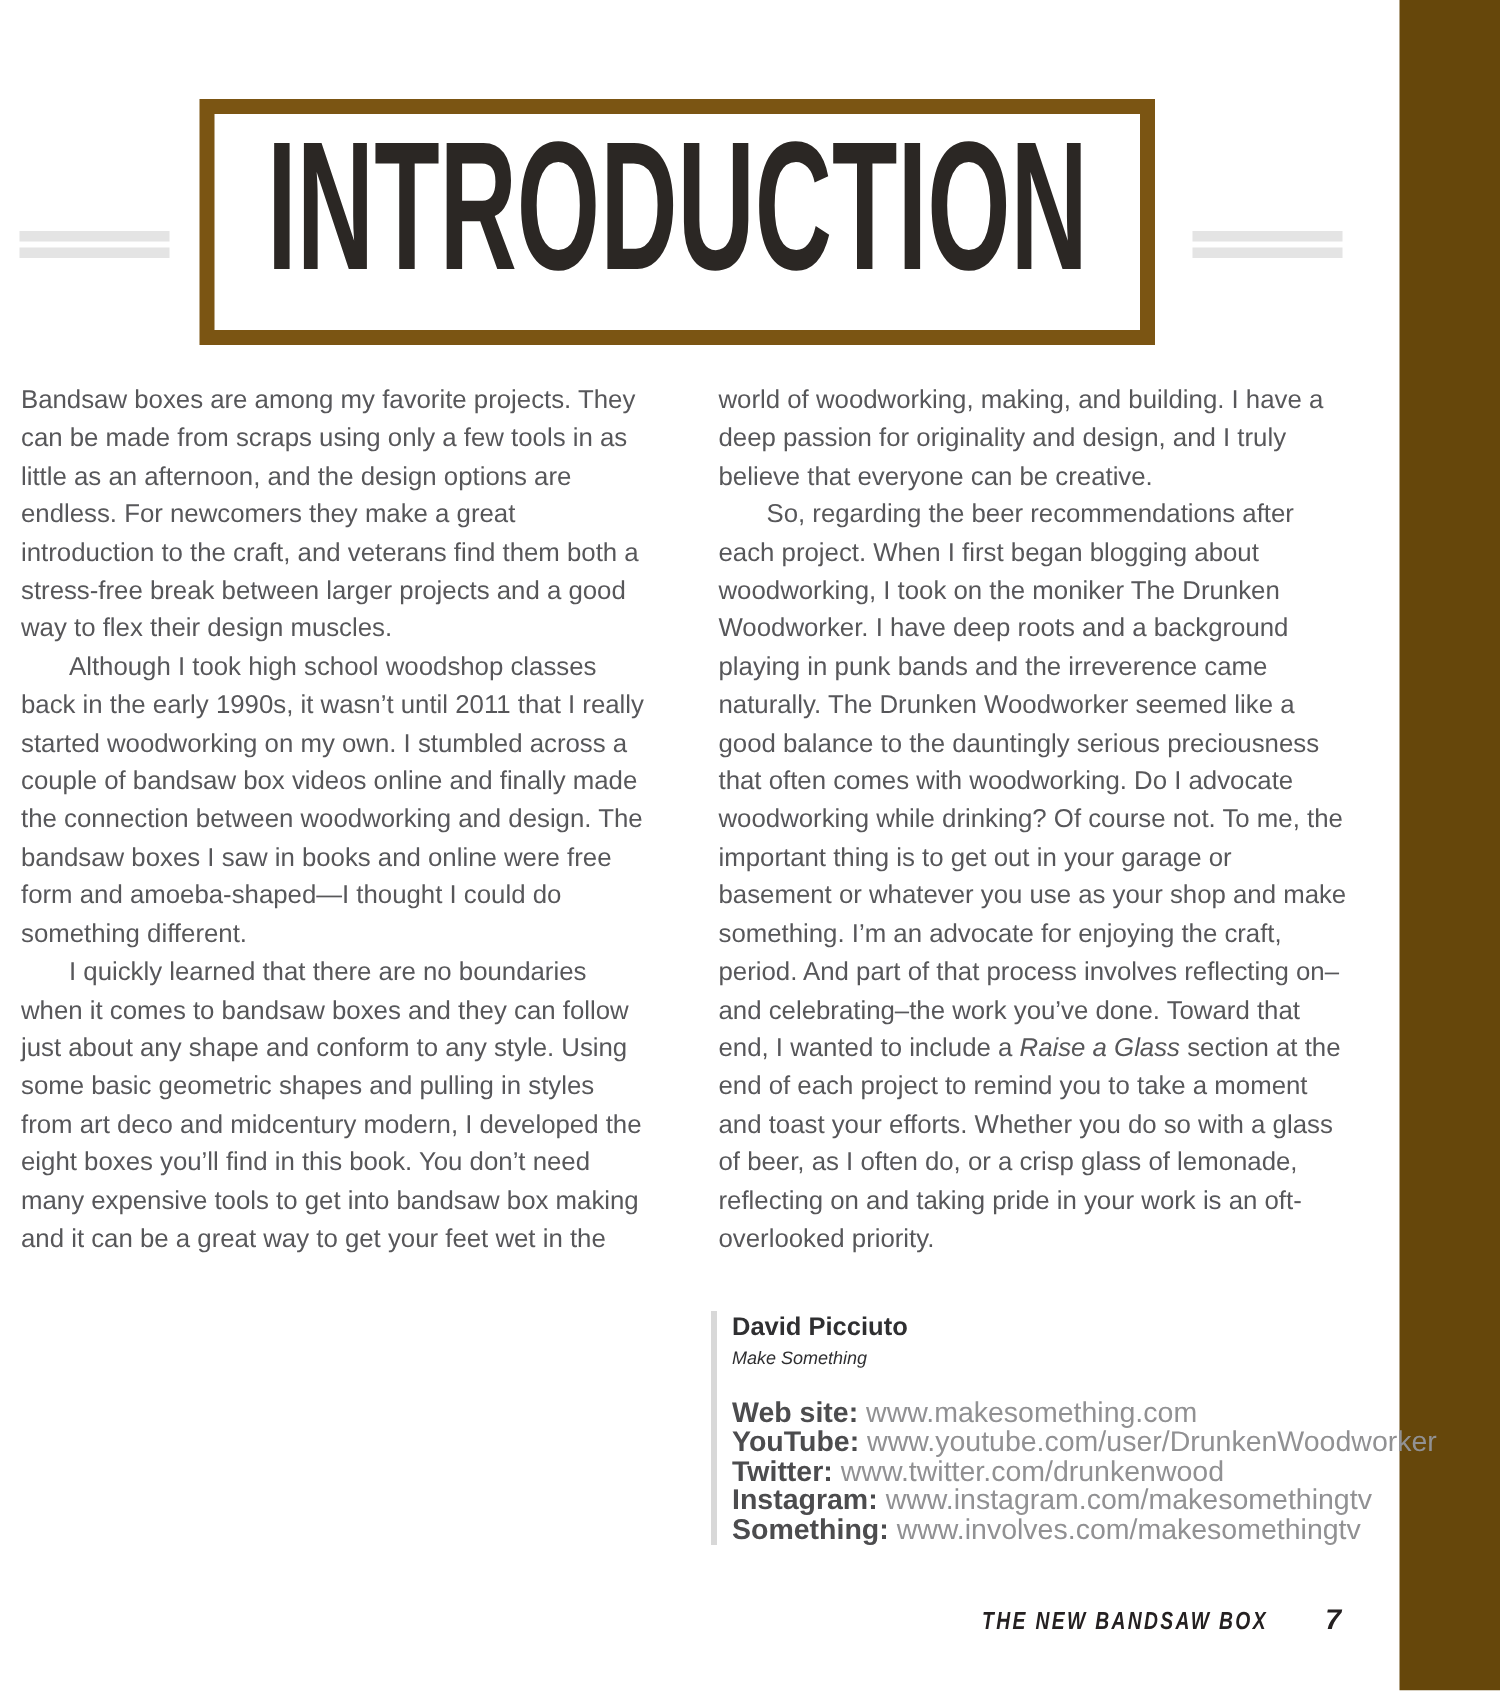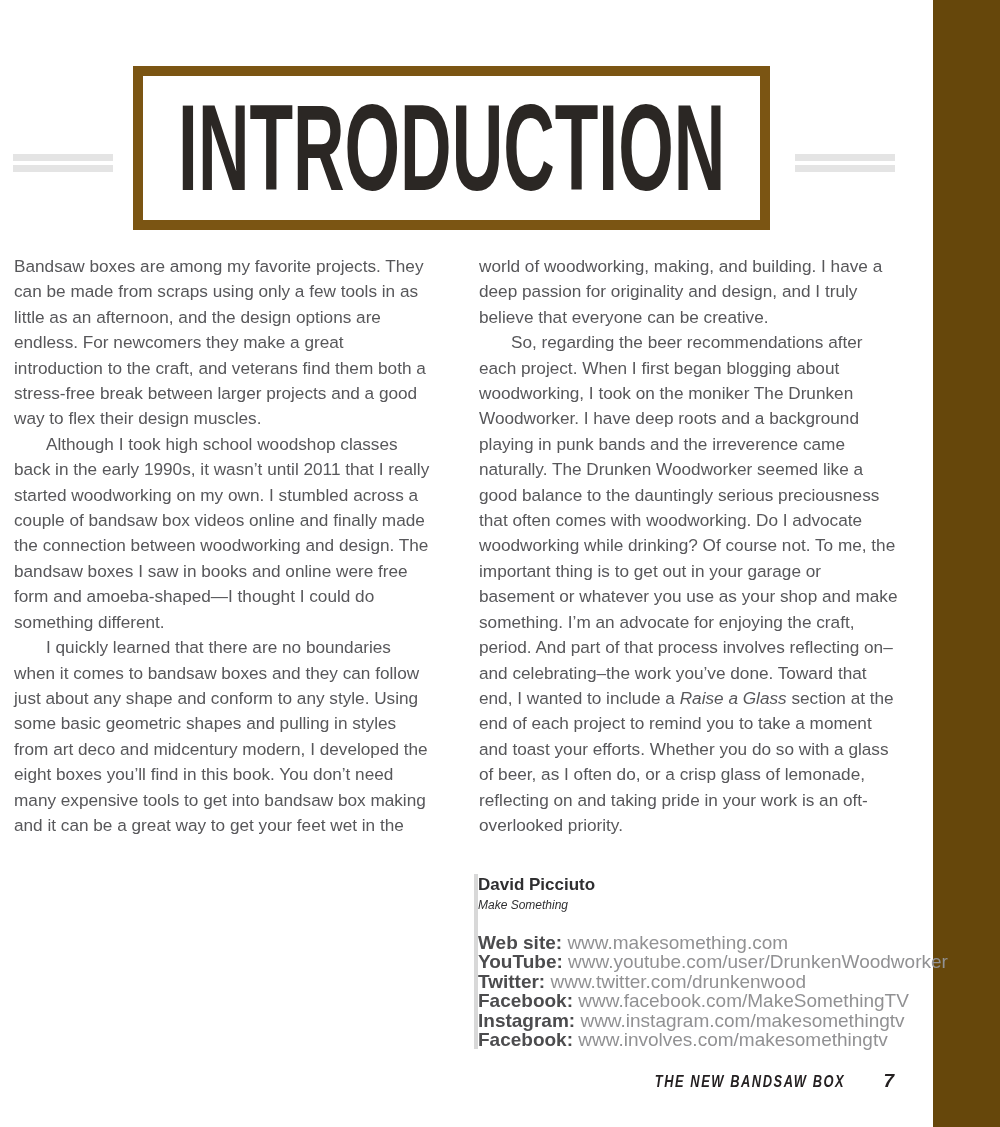--- a/index.html
+++ b/index.html
@@ -28,39 +28,39 @@
   
   .deco{position:absolute;top:154px;display:flex;flex-direction:column;gap:4px;}
   .deco.left{left:13px;}
   .deco.right{left:795px;}
   .deco .bar{width:100px;height:7px;background:var(--deco-gray);}
 
   
   .title-box{
     position:absolute;left:133px;top:66px;width:637px;height:164px;
     box-sizing:border-box;border:10px solid var(--title-border-brown);
-    background:#fff;display:flex;align-items:center;justify-content:center;
+    background:#fff;display:flex;align-items:flex-start;justify-content:center;
   }
   .title{
     margin:0;font-weight:bold;font-size:122px;line-height:1;
     color:var(--title-text);white-space:nowrap;letter-spacing:0;
     transform:scaleX(0.585);transform-origin:center center;
   }
 
   
   .columns{position:absolute;left:14px;top:254px;width:884px;display:flex;gap:46px;}
   .col{width:424px;font-size:17.2px;line-height:25.4px;color:var(--body-text);text-align:left;}
   .col p{margin:0;}
   .col p.indent{text-indent:32px;}
   .col .it{font-style:italic;}
 
   
   .author{
     position:absolute;left:474px;top:874px;
-    border-left:4px solid var(--rule-gray);
+    border-left:4px solid var(--rule-gray);padding-left:10px;
   }
   .author-name{font-weight:bold;font-size:17px;line-height:21px;color:#2f2f31;}
   .author-brand{font-style:italic;font-size:12px;line-height:21px;color:#2f2f31;}
   .author-links{margin-top:17px;font-size:19px;line-height:19.4px;}
   .link-line{white-space:nowrap;}
   .link-label{font-weight:bold;color:var(--label-text);}
   .link-url{color:var(--muted-text);}
 
   
   .footer{position:absolute;top:1070px;right:106px;display:flex;align-items:baseline;gap:38px;font-style:italic;}
@@ -102,23 +102,22 @@
       </div>
   </main>
 
   <aside class="author">
     <div class="author-name">David Picciuto</div>
     <div class="author-brand">Make Something</div>
     <div class="author-links">
         <div class="link-line"><span class="link-label">Web site:</span><span class="link-url"> www.makesomething.com</span></div>
         <div class="link-line"><span class="link-label">YouTube:</span><span class="link-url"> www.youtube.com/user/DrunkenWoodworker</span></div>
         <div class="link-line"><span class="link-label">Twitter:</span><span class="link-url"> www.twitter.com/drunkenwood</span></div>
-        <div class="link-line"><span class="link-label">Facebook:</span><span class="link-url"> www.facebook.com/MakeSomethingTV</span></div>
         <div class="link-line"><span class="link-label">Instagram:</span><span class="link-url"> www.instagram.com/makesomethingtv</span></div>
-        <div class="link-line"><span class="link-label">Facebook:</span><span class="link-url"> www.involves.com/makesomethingtv</span></div>
+        <div class="link-line"><span class="link-label">Something:</span><span class="link-url"> www.involves.com/makesomethingtv</span></div>
       </div>
   </aside>
 
   <footer class="footer">
     <span class="book-title">THE NEW BANDSAW BOX</span>
     <span class="page-num">7</span>
   </footer>
 
 </div>
 

